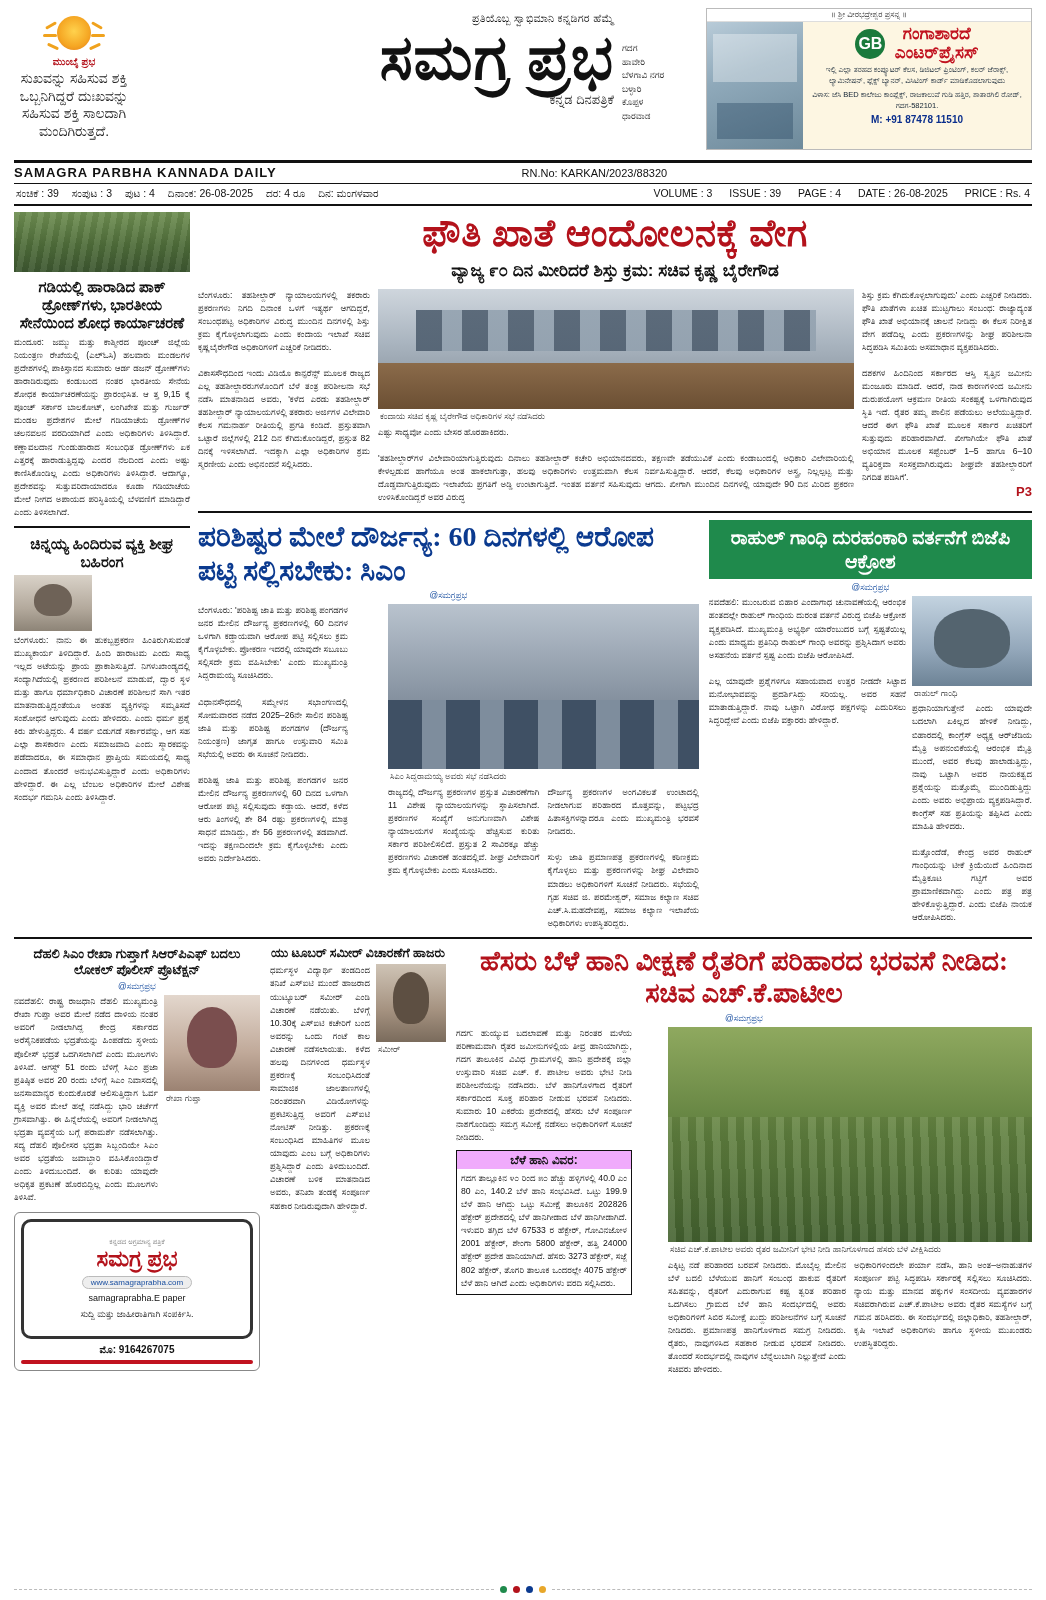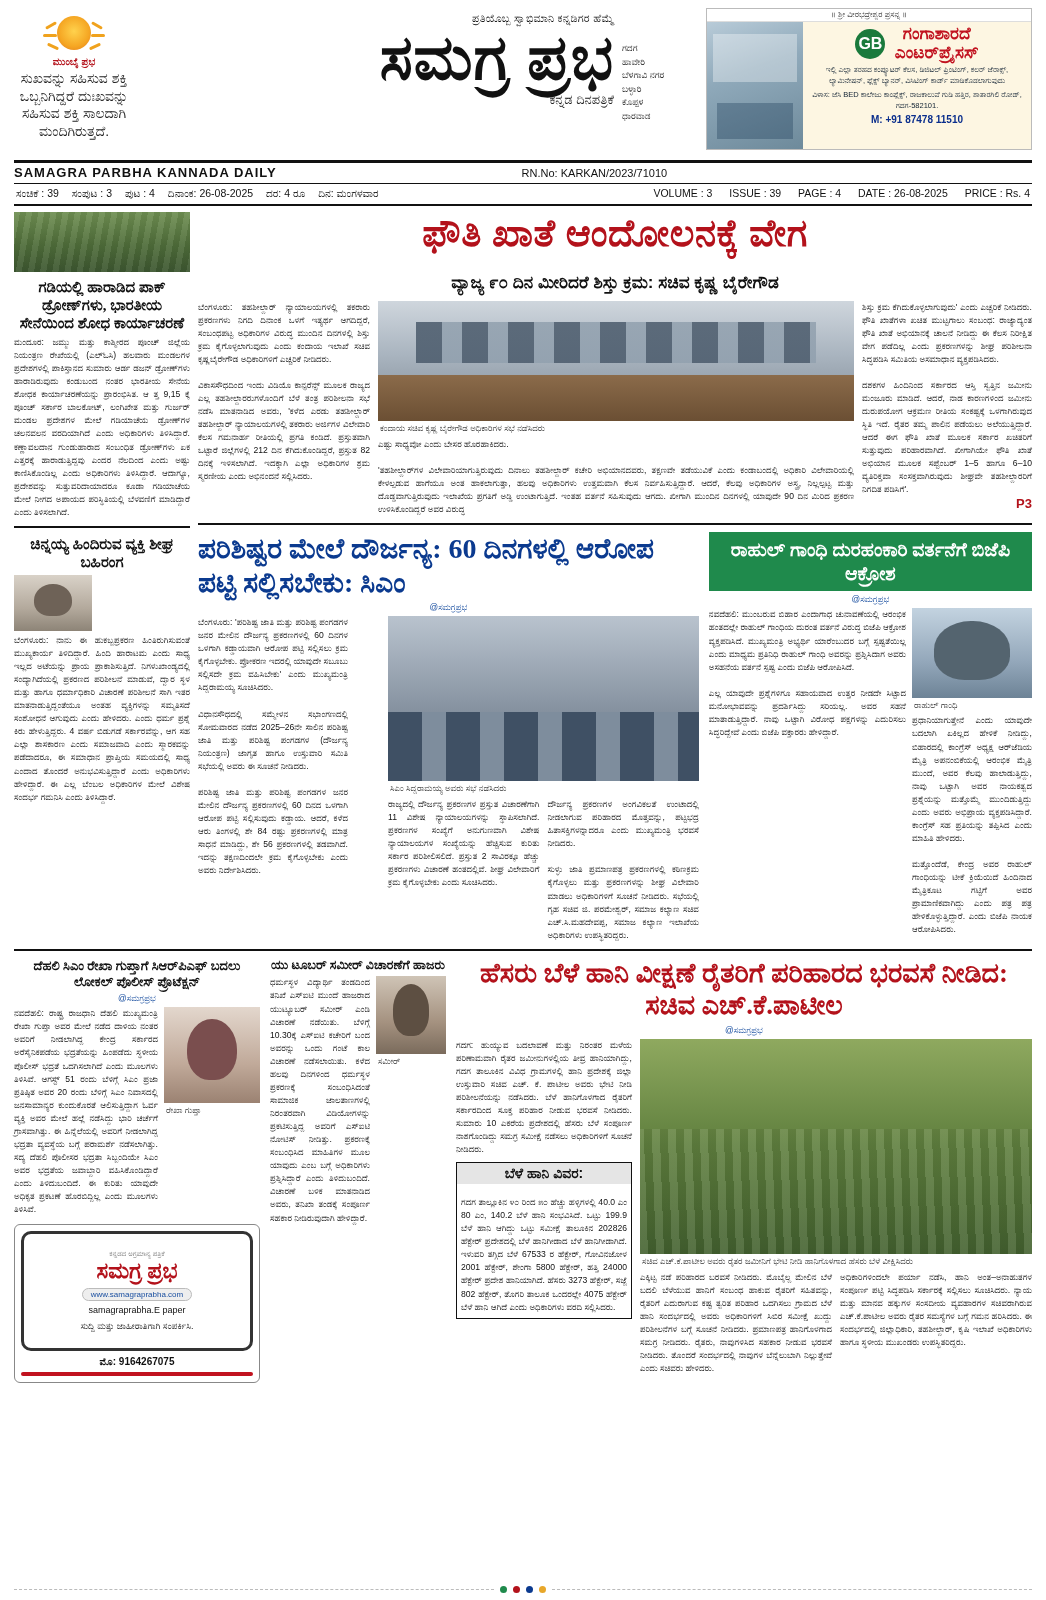--- a/index.html
+++ b/index.html
@@ -62,21 +62,21 @@
   .cols { display:flex; gap:8px; margin-top:6px; }
   .col-left { width:176px; }
   .col-mid { flex:1; }
 
   
   .lead-head {
     text-align:center; color:#b3121b; font-weight:bold;
     font-family:"Liberation Serif", serif;
     font-size:38px; line-height:1.12; letter-spacing:.5px;
   }
-  .lead-sub { text-align:center; font-size:17px; font-weight:bold; margin-top:18px; color:#111; }
+  .lead-sub { text-align:center; font-size:17px; font-weight:bold; margin-top:6px; color:#111; }
 
   .photo { background:#9db3a6; position:relative; overflow:hidden; }
   .ph-field { background:linear-gradient(180deg,#6f8f52 0%, #4f6d3a 55%, #3c5630 100%); }
   .ph-field:after{content:"";position:absolute;inset:0;
     background:repeating-linear-gradient(100deg, rgba(255,255,255,.07) 0 6px, rgba(0,0,0,.05) 6px 12px);}
   .ph-meet { background:linear-gradient(180deg,#cfd6dd 0%, #a9b4bf 45%, #7d8893 100%); }
   .ph-meet:after{content:"";position:absolute;left:0;right:0;bottom:0;height:38%;background:linear-gradient(180deg,#8b6b4a,#6b4f33);}
   .ph-meet:before{content:"";position:absolute;left:8%;top:18%;width:84%;height:34%;
     background:repeating-linear-gradient(90deg,#4a5a6b 0 26px, #91a0ae 26px 46px); opacity:.85;}
   .ph-assembly { background:linear-gradient(180deg,#b9c3ce 0%, #8c98a6 50%, #5f6b78 100%); }
@@ -118,21 +118,21 @@
     font-family:"Liberation Serif", serif; font-size:19px; line-height:1.25; padding:6px 4px;
   }
   .head-red-big {
     color:#b3121b; font-weight:bold; font-family:"Liberation Serif", serif;
     font-size:27px; line-height:1.18; text-align:center;
   }
   .byline { font-size:8.5px; color:#1a4fa0; text-align:center; margin:3px 0; }
   .p3tag { font-weight:bold; color:#b3121b; font-size:13px; text-align:right; }
 
   .boxed { border:1px solid #111; padding:4px; }
-  .box-title { text-align:center;font-weight:bold;font-size:14px;background:#e5e5e5;padding:2px;margin:-4px -4px 12px; }
+  .box-title { text-align:center;font-weight:bold;font-size:12px;background:#f0abfc;padding:2px;margin:-4px -4px 3px; }
 
   
   .tablet-ad { border:1px solid #888; border-radius:6px; padding:6px; margin-top:8px; background:#fff; }
   .tablet { width:100%; height:120px; border:3px solid #333; border-radius:10px; background:#fff;
             display:flex;align-items:center;justify-content:center;flex-direction:column; position:relative;}
   .tablet .tt { color:#b3121b;font-weight:bold;font-size:22px;font-family:"Liberation Serif",serif; }
   .tablet .web { font-size:8px;background:#eee;border:1px solid #bbb;border-radius:9px;padding:1px 8px;margin-top:4px;color:#1a4fa0;}
   .tablet .tsub { font-size:9px;margin-top:4px;text-align:center;line-height:1.3; }
   .tablet-phone { text-align:center;font-size:10px;margin-top:5px;font-weight:bold; }
   .redline { height:4px;background:#c1121f;margin-top:4px;border-radius:2px; }
@@ -192,21 +192,21 @@
           <div class="ad-text red">ವಿಳಾಸ: ಜೆಸಿ BED ಕಾಲೇಜು ಕಾಂಪ್ಲೆಕ್ಸ್, ರಾಜಕಾಲುವೆ ಗುಡಿ ಹತ್ತಿರ, ಶಾತಾರಗಿಲಿ ರೋಡ್, ಗದಗ-582101.</div>
           <div class="ad-phone">M: +91 87478 11510</div>
         </div>
       </div>
     </div>
   </div>
 
   <div class="rule-thick"></div>
   <div class="mh-name-row">
     <div class="mh-name">SAMAGRA PARBHA KANNADA DAILY</div>
-    <div class="mh-rn">RN.No: KARKAN/2023/71010</div>
+    <div class="mh-rn">RN.No: KARKAN/2023/88320</div>
     <div style="width:120px;"></div>
   </div>
   <div class="rule-thin"></div>
 
   <div class="infobar">
     <div class="left">
       <span>ಸಂಚಿಕೆ : 39</span>
       <span>ಸಂಪುಟ : 3</span>
       <span>ಪುಟ : 4</span>
       <span>ದಿನಾಂಕ: 26-08-2025</span>
@@ -370,21 +370,21 @@
       <div class="head-red-big">ಹೆಸರು ಬೆಳೆ ಹಾನಿ ವೀಕ್ಷಣೆ ರೈತರಿಗೆ ಪರಿಹಾರದ ಭರವಸೆ ನೀಡಿದ: ಸಚಿವ ಎಚ್.ಕೆ.ಪಾಟೀಲ</div>
       <div class="byline">@ಸಮಗ್ರಪ್ರಭ</div>
       <div style="display:flex;gap:8px;">
         <div style="width:176px;">
           <div class="body-text" style="white-space:pre-line;">ಗದಗ: ಹುಯ್ಯುವ ಬದಲಾವಣೆ ಮತ್ತು ನಿರಂತರ ಮಳೆಯ ಪರಿಣಾಮವಾಗಿ ರೈತರ ಜಮೀನುಗಳಲ್ಲಿಯ ತೀವ್ರ ಹಾನಿಯಾಗಿದ್ದು, ಗದಗ ತಾಲೂಕಿನ ವಿವಿಧ ಗ್ರಾಮಗಳಲ್ಲಿ ಹಾನಿ ಪ್ರದೇಶಕ್ಕೆ ಜಿಲ್ಲಾ ಉಸ್ತುವಾರಿ ಸಚಿವ ಎಚ್. ಕೆ. ಪಾಟೀಲ ಅವರು ಭೇಟಿ ನೀಡಿ ಪರಿಶೀಲನೆಯನ್ನು ನಡೆಸಿದರು. ಬೆಳೆ ಹಾನಿಗೊಳಗಾದ ರೈತರಿಗೆ ಸರ್ಕಾರದಿಂದ ಸೂಕ್ತ ಪರಿಹಾರ ನೀಡುವ ಭರವಸೆ ನೀಡಿದರು. ಸುಮಾರು 10 ಎಕರೆಯ ಪ್ರದೇಶದಲ್ಲಿ ಹೆಸರು ಬೆಳೆ ಸಂಪೂರ್ಣ ನಾಶಗೊಂಡಿದ್ದು ಸಮಗ್ರ ಸಮೀಕ್ಷೆ ನಡೆಸಲು ಅಧಿಕಾರಿಗಳಿಗೆ ಸೂಚನೆ ನೀಡಿದರು.</div>
           <div class="boxed" style="margin-top:6px;">
             <div class="box-title">ಬೆಳೆ ಹಾನಿ ವಿವರ:</div>
             <div class="body-text">ಗದಗ ತಾಲ್ಲೂಕಿನ ೪೦ ರಿಂದ ೫೦ ಹೆಚ್ಚು ಹಳ್ಳಿಗಳಲ್ಲಿ 40.0 ಎಂ 80 ಎಂ, 140.2 ಬೆಳೆ ಹಾನಿ ಸಂಭವಿಸಿದೆ. ಒಟ್ಟು 199.9 ಬೆಳೆ ಹಾನಿ ಆಗಿದ್ದು ಒಟ್ಟು ಸಮೀಕ್ಷೆ ತಾಲೂಕಿನ 202826 ಹೆಕ್ಟೇರ್ ಪ್ರದೇಶದಲ್ಲಿ ಬೆಳೆ ಹಾನಿಗೀಡಾದ ಬೆಳೆ ಹಾನಿಗೀಡಾಗಿದೆ. ಇಳುವರಿ ತಗ್ಗಿದ ಬೆಳೆ 67533 ರ ಹೆಕ್ಟೇರ್, ಗೋವಿನಜೋಳ 2001 ಹೆಕ್ಟೇರ್, ಶೇಂಗಾ 5800 ಹೆಕ್ಟೇರ್, ಹತ್ತಿ 24000 ಹೆಕ್ಟೇರ್ ಪ್ರದೇಶ ಹಾನಿಯಾಗಿದೆ. ಹೆಸರು 3273 ಹೆಕ್ಟೇರ್, ಸಜ್ಜೆ 802 ಹೆಕ್ಟೇರ್, ತೊಗರಿ ತಾಲೂಕ ಒಂದರಲ್ಲೇ 4075 ಹೆಕ್ಟೇರ್ ಬೆಳೆ ಹಾನಿ ಆಗಿದೆ ಎಂದು ಅಧಿಕಾರಿಗಳು ವರದಿ ಸಲ್ಲಿಸಿದರು.</div>
           </div>
         </div>
-        <div style="flex:1;">
+        <div style="flex:1;margin-left:28px;">
           <div class="photo ph-field2" style="height:215px;"></div>
           <div class="cap">ಸಚಿವ ಎಚ್.ಕೆ.ಪಾಟೀಲ ಅವರು ರೈತರ ಜಮೀನಿಗೆ ಭೇಟಿ ನೀಡಿ ಹಾನಿಗೊಳಗಾದ ಹೆಸರು ಬೆಳೆ ವೀಕ್ಷಿಸಿದರು</div>
           <div style="display:flex;gap:8px;margin-top:4px;">
             <div style="flex:1;">
                 <div class="body-text" style="white-space:pre-line;">ಎಕ್ಕಿಟ್ಟ ನಡೆ ಪರಿಹಾರದ ಬರವಸೆ ನೀಡಿದರು. ಮೊಬೈಲ್ದ ಮೇಲಿನ ಬೆಳೆ ಬದಲಿ ಬೆಳೆಯುವ ಹಾನಿಗೆ ಸಂಬಂಧ ಹಾಕುವ ರೈತರಿಗೆ ಸಹಿತವನ್ನು, ರೈತರಿಗೆ ಎದುರಾಗುವ ಕಷ್ಟ ತ್ವರಿತ ಪರಿಹಾರ ಒದಗಿಸಲು ಗ್ರಾಮದ ಬೆಳೆ ಹಾನಿ ಸಂದರ್ಭದಲ್ಲಿ ಅವರು ಅಧಿಕಾರಿಗಳಿಗೆ ಸಿಬಿರ ಸಮೀಕ್ಷೆ ಖುದ್ದು ಪರಿಶೀಲನೆಗಳ ಬಗ್ಗೆ ಸೂಚನೆ ನೀಡಿದರು. ಪ್ರಮಾಣಪತ್ರ ಹಾನಿಗೊಳಗಾದ ಸಮಗ್ರ ನೀಡಿದರು. ರೈತರು, ನಾವುಗಳಿಸಿದ ಸಹಕಾರ ನೀಡುವ ಭರವಸೆ ನೀಡಿದರು. ತೊಂದರೆ ಸಂದರ್ಭದಲ್ಲಿ ನಾವುಗಳ ಬೆನ್ನೆಲುಬಾಗಿ ನಿಲ್ಲುತ್ತೇವೆ ಎಂದು ಸಚಿವರು ಹೇಳಿದರು.</div>
               </div>
             <div style="flex:1;">
                 <div class="body-text" style="white-space:pre-line;">ಅಧಿಕಾರಿಗಳಿಂದಲೇ ಪರ್ಯಾ ನಡೆಸಿ, ಹಾನಿ ಅಂತ–ಅನಾಹುತಗಳ ಸಂಪೂರ್ಣ ಪಟ್ಟಿ ಸಿದ್ಧಪಡಿಸಿ ಸರ್ಕಾರಕ್ಕೆ ಸಲ್ಲಿಸಲು ಸೂಚಿಸಿದರು. ನ್ಯಾಯ ಮತ್ತು ಮಾನವ ಹಕ್ಕುಗಳ ಸಂಸದೀಯ ವ್ಯವಹಾರಗಳ ಸಚಿವರಾಗಿರುವ ಎಚ್.ಕೆ.ಪಾಟೀಲ ಅವರು ರೈತರ ಸಮಸ್ಯೆಗಳ ಬಗ್ಗೆ ಗಮನ ಹರಿಸಿದರು. ಈ ಸಂದರ್ಭದಲ್ಲಿ ಜಿಲ್ಲಾಧಿಕಾರಿ, ತಹಶೀಲ್ದಾರ್, ಕೃಷಿ ಇಲಾಖೆ ಅಧಿಕಾರಿಗಳು ಹಾಗೂ ಸ್ಥಳೀಯ ಮುಖಂಡರು ಉಪಸ್ಥಿತರಿದ್ದರು.</div>
               </div>
           </div>

